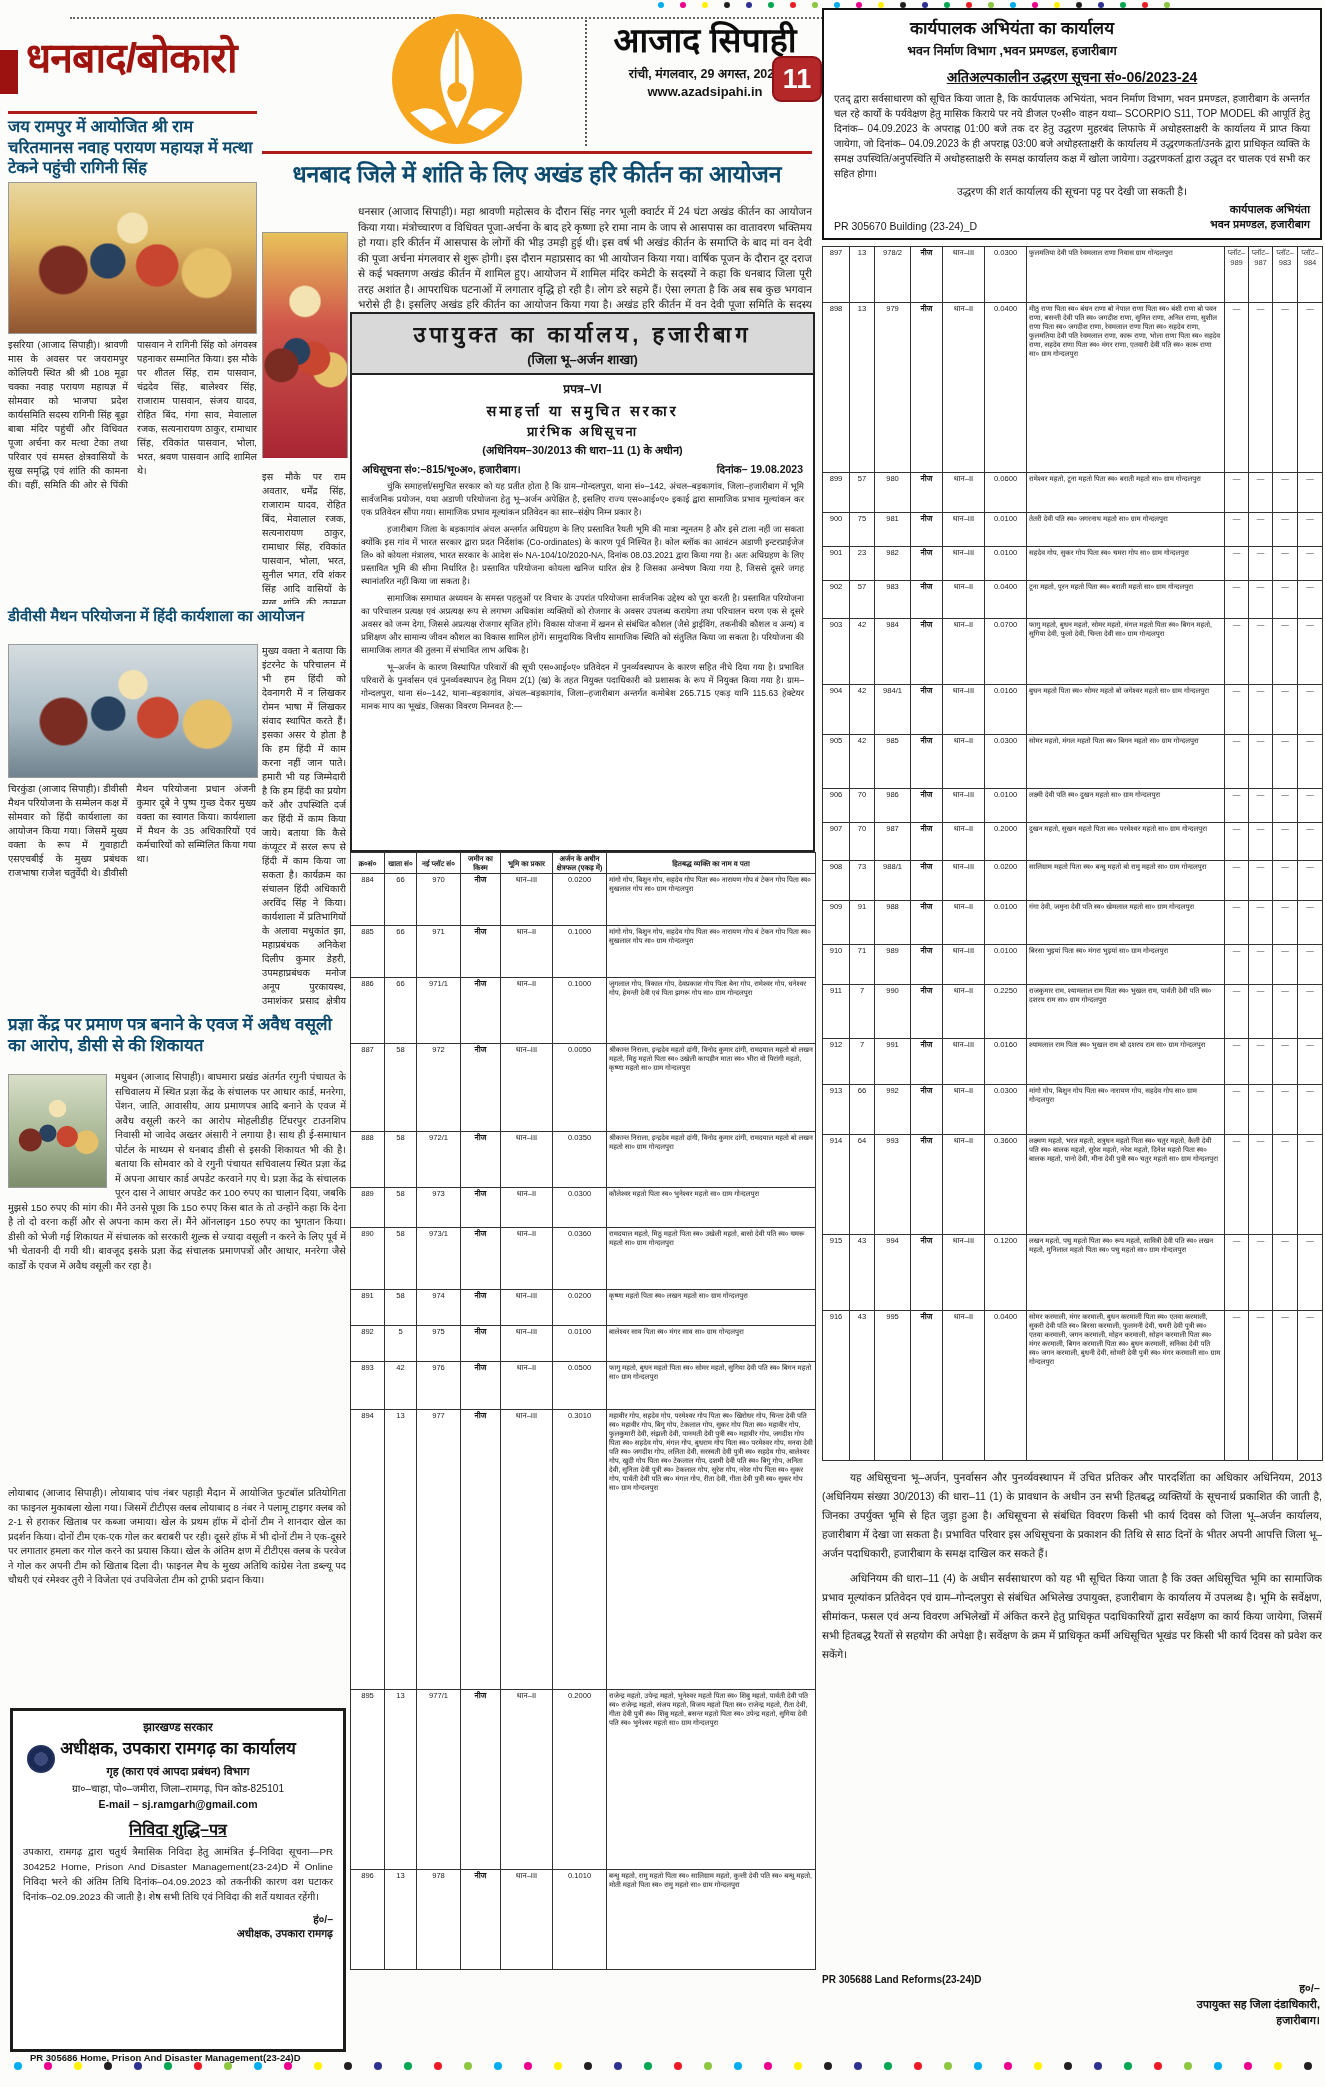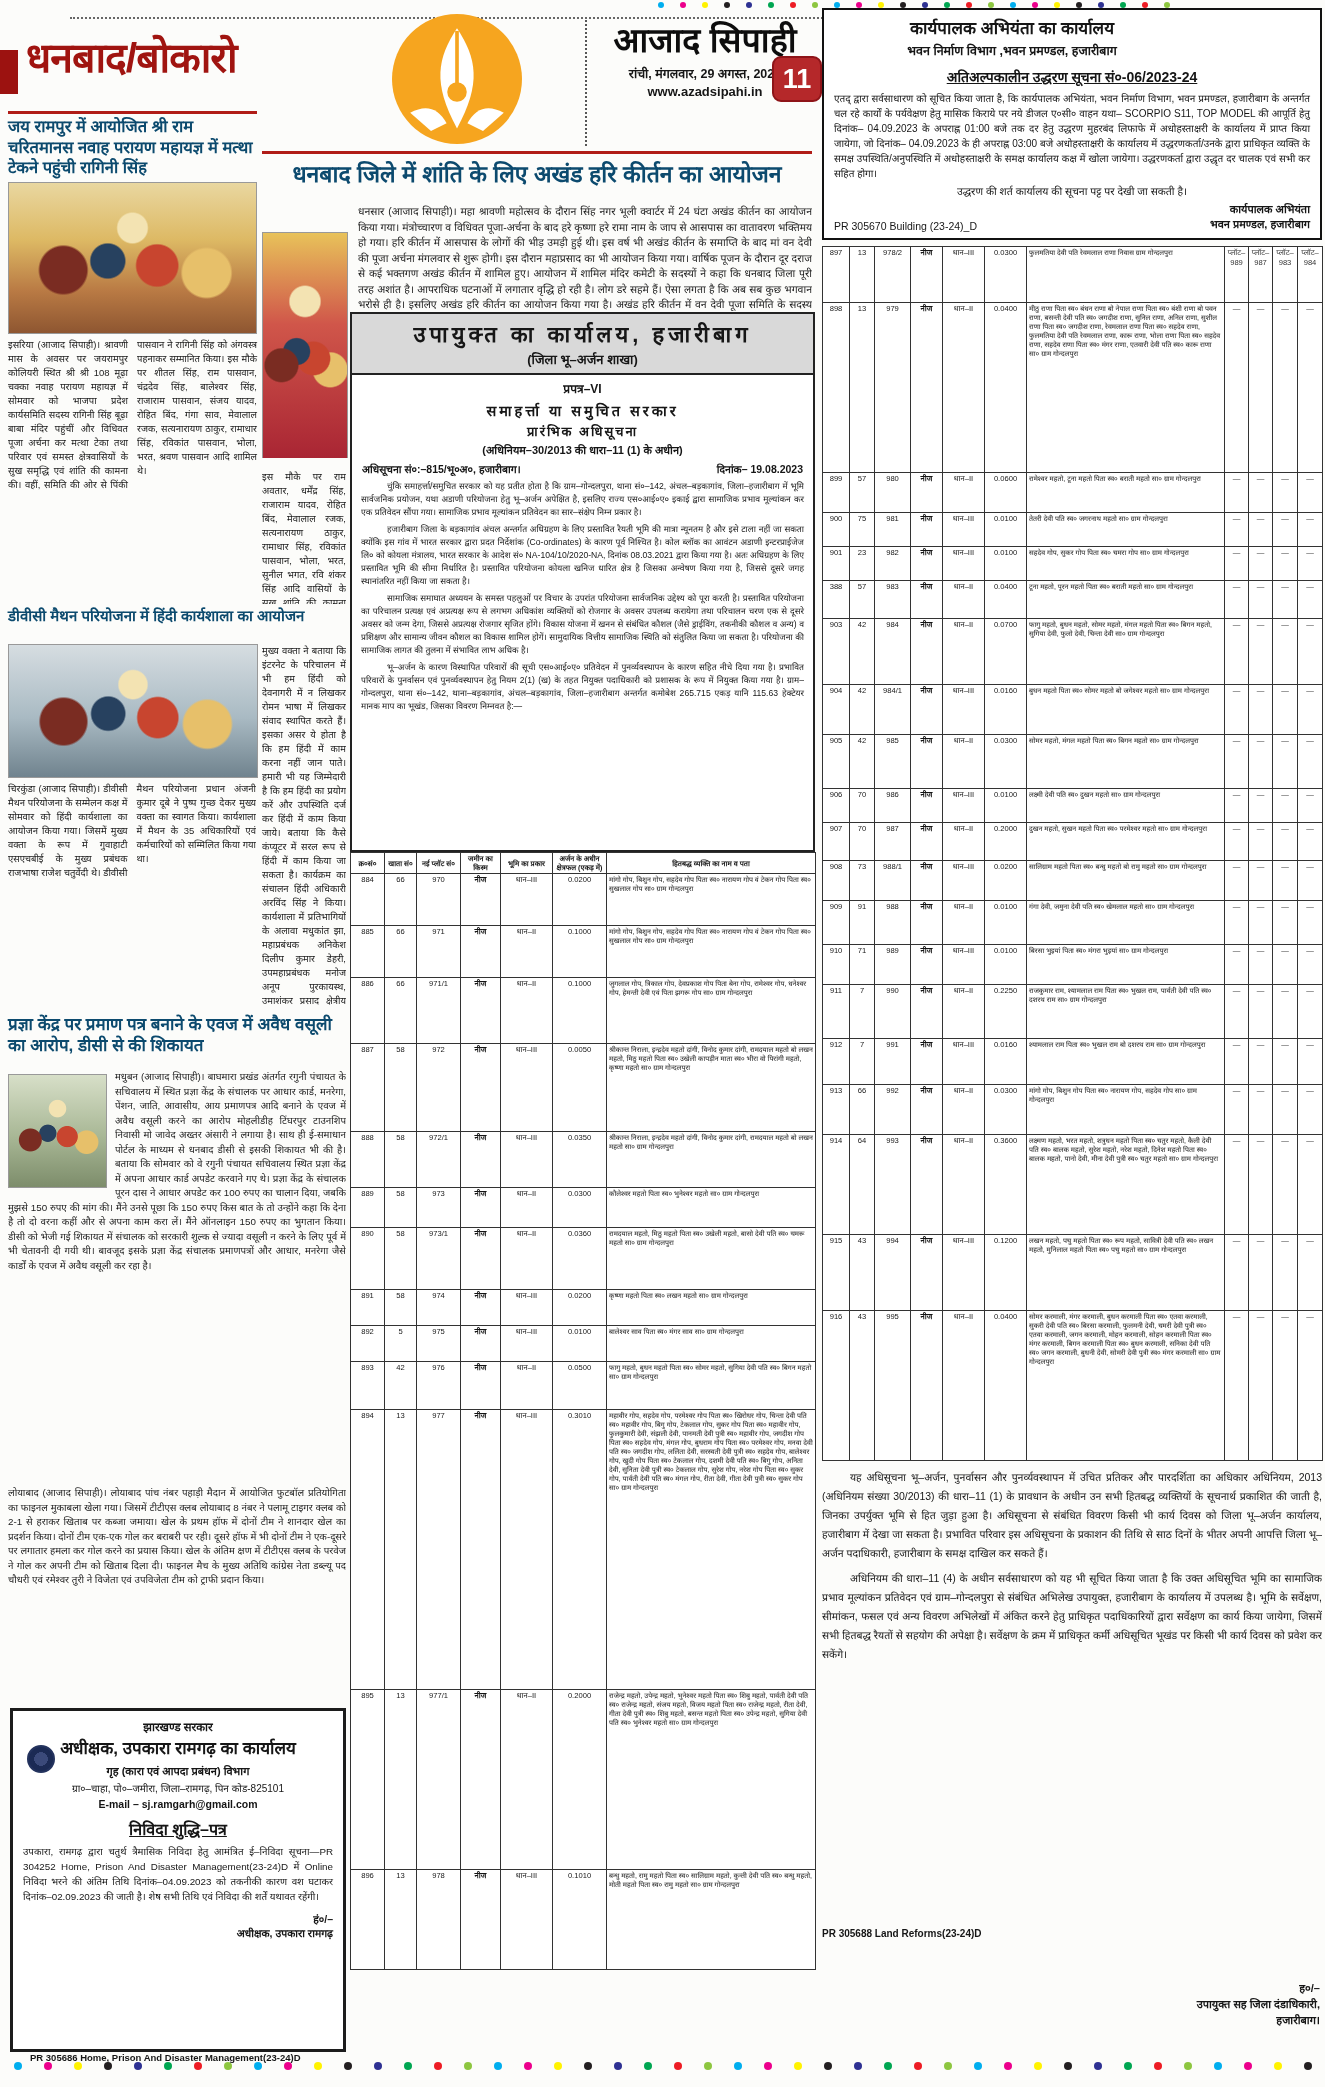--- a/index.html
+++ b/index.html
@@ -107,21 +107,21 @@
   .r-t3{font-size:14px;font-weight:bold;text-align:center;text-decoration:underline;margin-top:8px;}
   .r-body{font-size:10px;line-height:15px;text-align:justify;margin-top:5px;}
   .r-shart{font-size:10.5px;text-align:center;margin-top:3px;}
   .r-foot{display:flex;justify-content:space-between;align-items:flex-end;margin-top:4px;}
   .r-pr{font-size:10.5px;}
   .r-sig{font-size:11px;font-weight:bold;text-align:right;line-height:15px;}
   
   .r-close{left:822px;top:1468px;width:500px;height:508px;font-size:10.5px;line-height:19px;text-align:justify;overflow:hidden;}
   .r-close p{margin:0 0 6px;text-indent:28px;}
   .r-sigblock{left:1050px;top:1980px;width:270px;text-align:right;font-size:11px;font-weight:bold;line-height:16px;}
-  .r-prline{left:822px;top:1928px;font-size:10px;font-weight:bold;}
+  .r-prline{left:822px;top:1974px;font-size:10px;font-weight:bold;}
 </style>
 </head>
 <body>
 
 <div class="page">
 
   <div class="abs dotrow dots-top">
       <span class="dot" style="background: rgb(0, 174, 239);"></span>
       <span class="dot" style="background: rgb(236, 0, 140);"></span>
       <span class="dot" style="background: rgb(255, 242, 0);"></span>
@@ -550,21 +550,21 @@
           <td class="c-area">0.0100</td>
           <td class="c-names">
             <div class="nm" style="max-height: 31px;">सहदेव गोप, सुकर गोप पिता स्व० चमरा गोप सा० ग्राम गोन्दलपुरा</div>
           </td>
           <td class="c-x1">—</td>
           <td class="c-x2">—</td>
           <td class="c-x3">—</td>
           <td class="c-x4">—</td>
         </tr>
         <tr style="height: 38px;">
-          <td class="c-sn">388</td>
+          <td class="c-sn">902</td>
           <td class="c-khata">57</td>
           <td class="c-plot">983</td>
           <td class="c-kism">नीज</td>
           <td class="c-type">धान–II</td>
           <td class="c-area">0.0400</td>
           <td class="c-names">
             <div class="nm" style="max-height: 35px;">टूना महतो, पूरन महतो पिता स्व० बराती महतो सा० ग्राम गोन्दलपुरा</div>
           </td>
           <td class="c-x1">—</td>
           <td class="c-x2">—</td>

